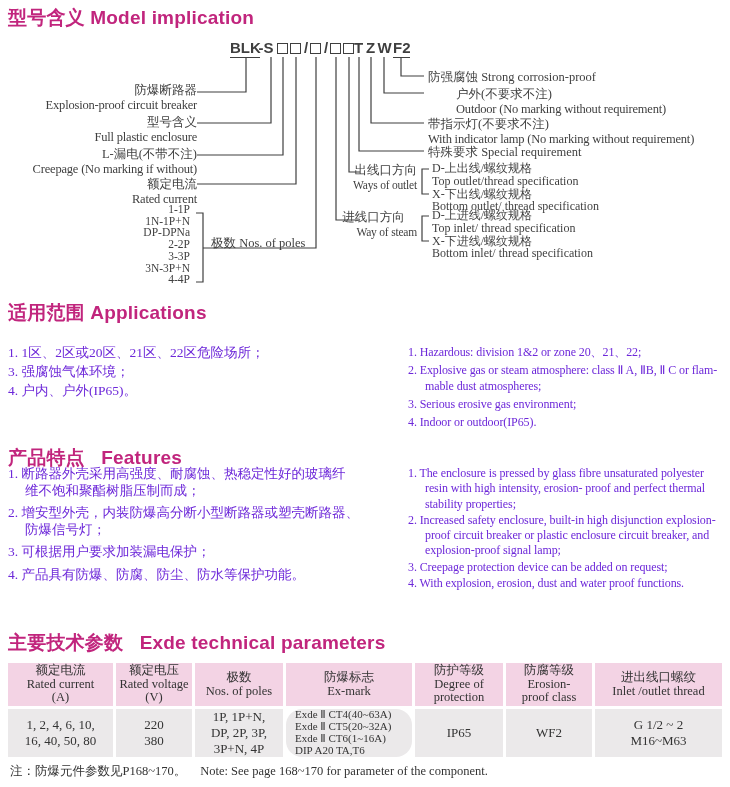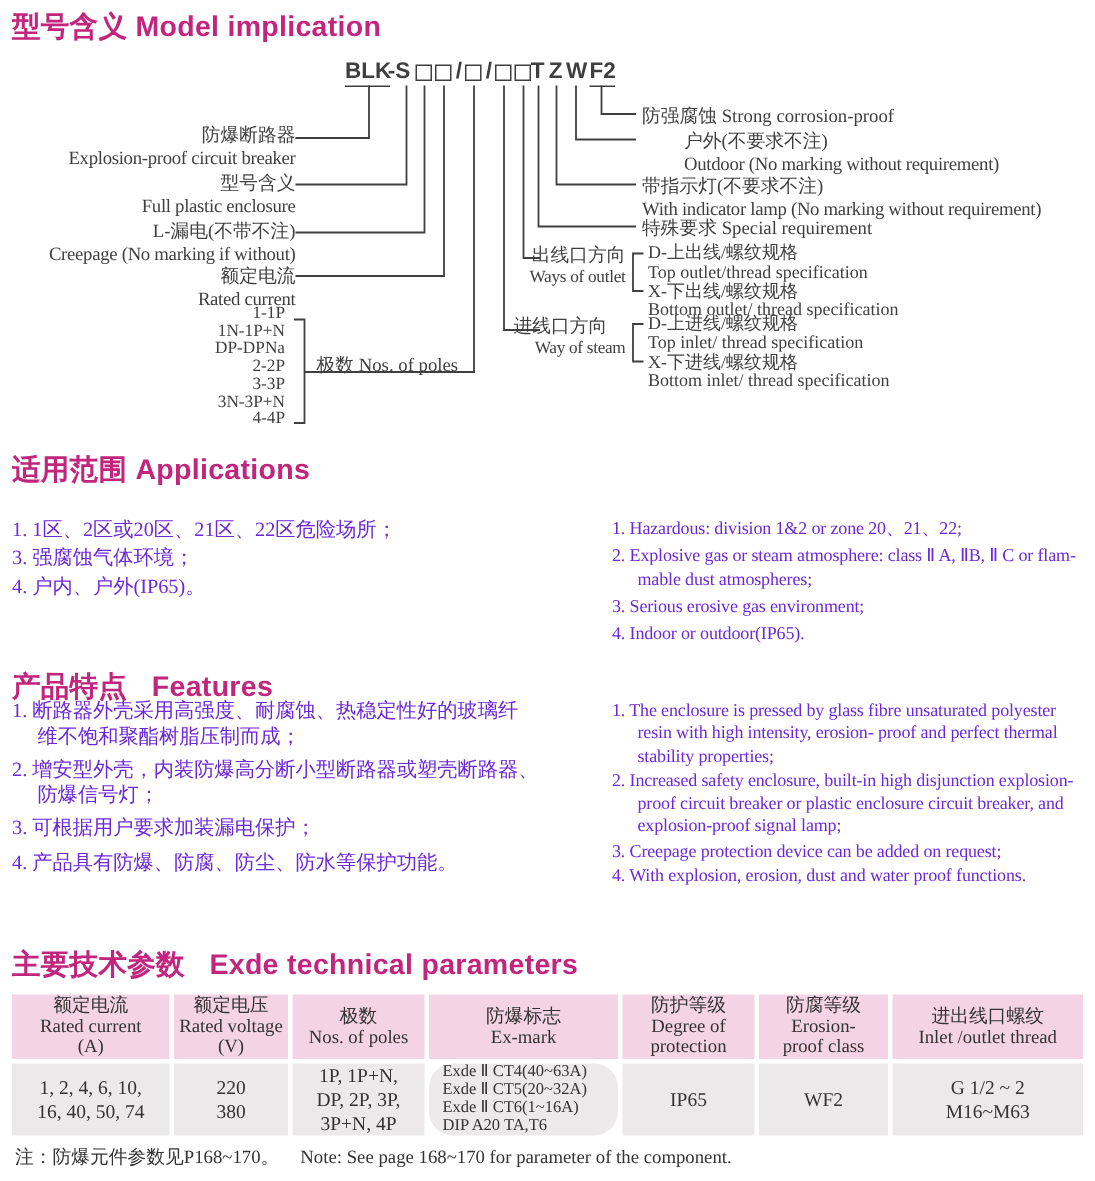--- a/index.html
+++ b/index.html
@@ -197,21 +197,21 @@
     <div class="hcell">防护等级
 Degree of
 protection</div>
     <div class="hcell">防腐等级
 Erosion-
 proof class</div>
     <div class="hcell">进出线口螺纹
 Inlet /outlet thread</div>
 
     <div class="bcell">1, 2, 4, 6, 10,
-16, 40, 50, 74</div>
+16, 40, 50, 80</div>
     <div class="bcell">220
 380</div>
     <div class="bcell">1P, 1P+N,
 DP, 2P, 3P,
 3P+N, 4P</div>
     <div class="bcell exmark">Exde Ⅱ CT4(40~63A)
 Exde Ⅱ CT5(20~32A)
 Exde Ⅱ CT6(1~16A)
 DIP A20 TA,T6</div>
     <div class="bcell">IP65</div>

